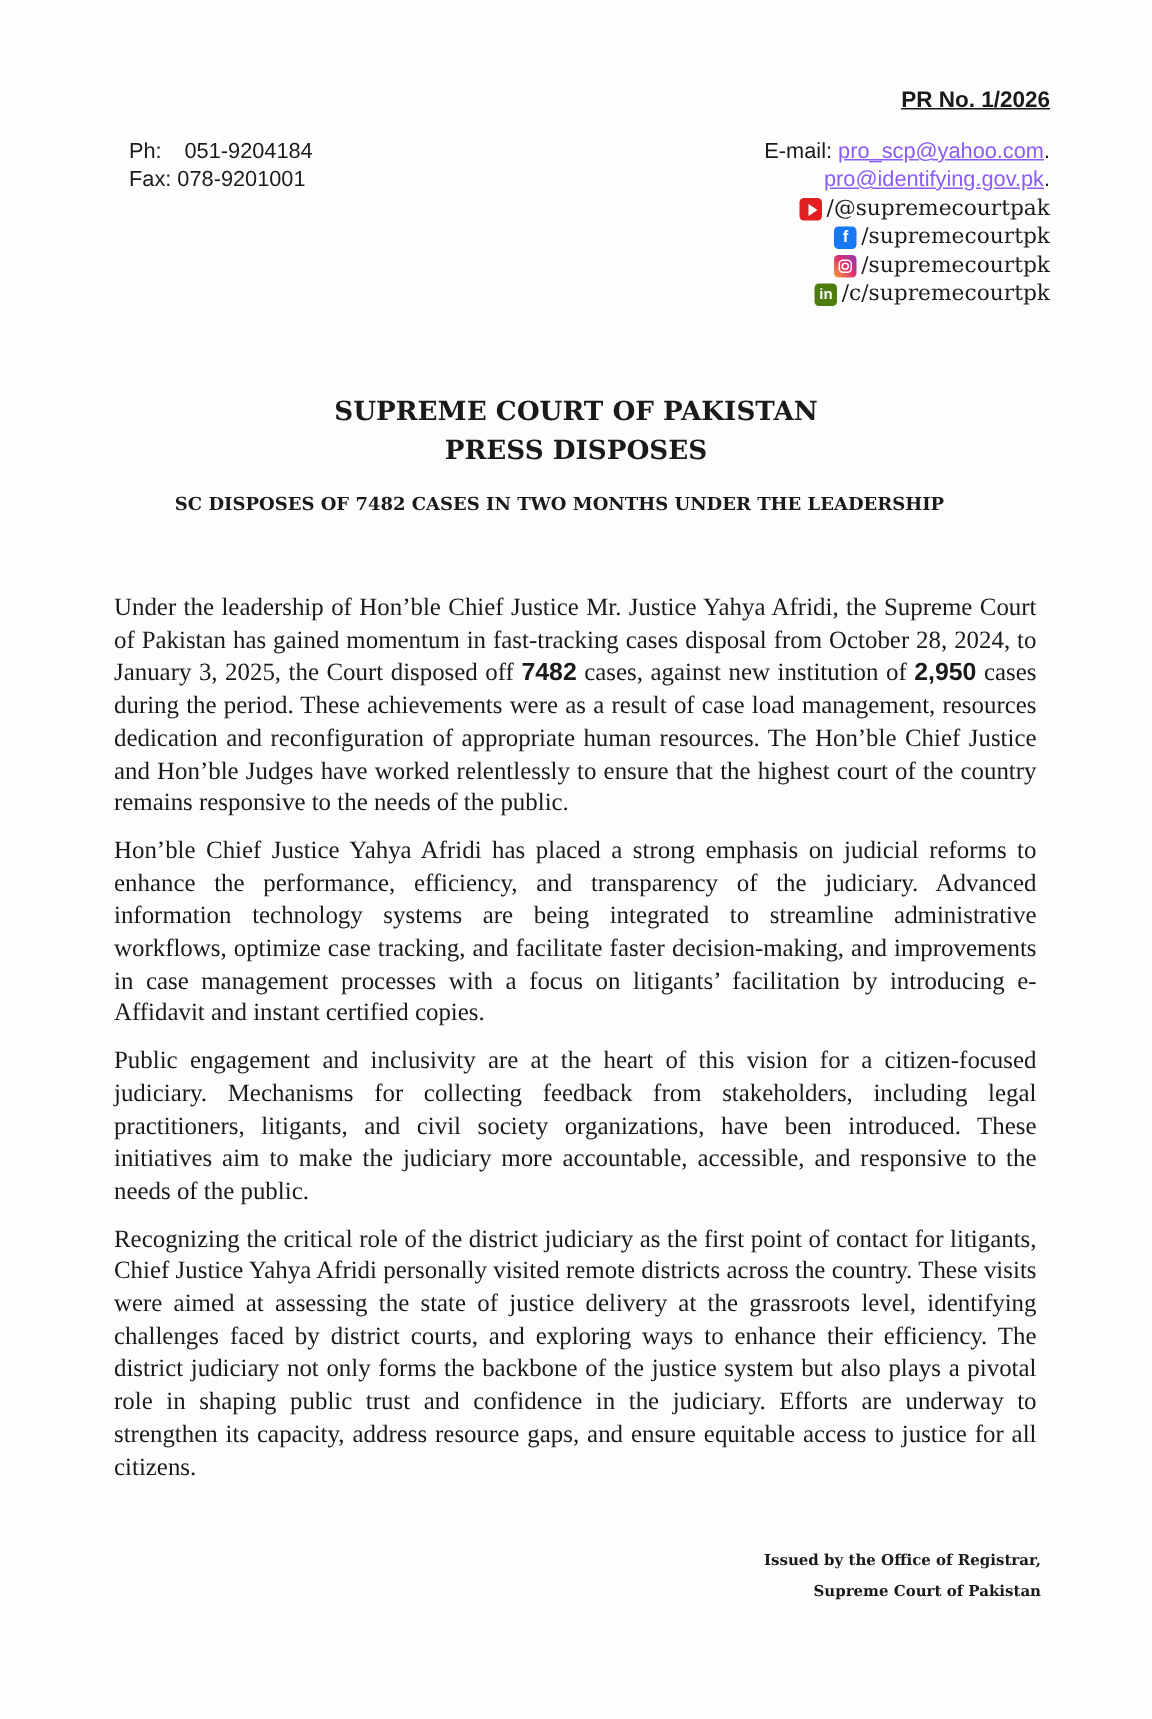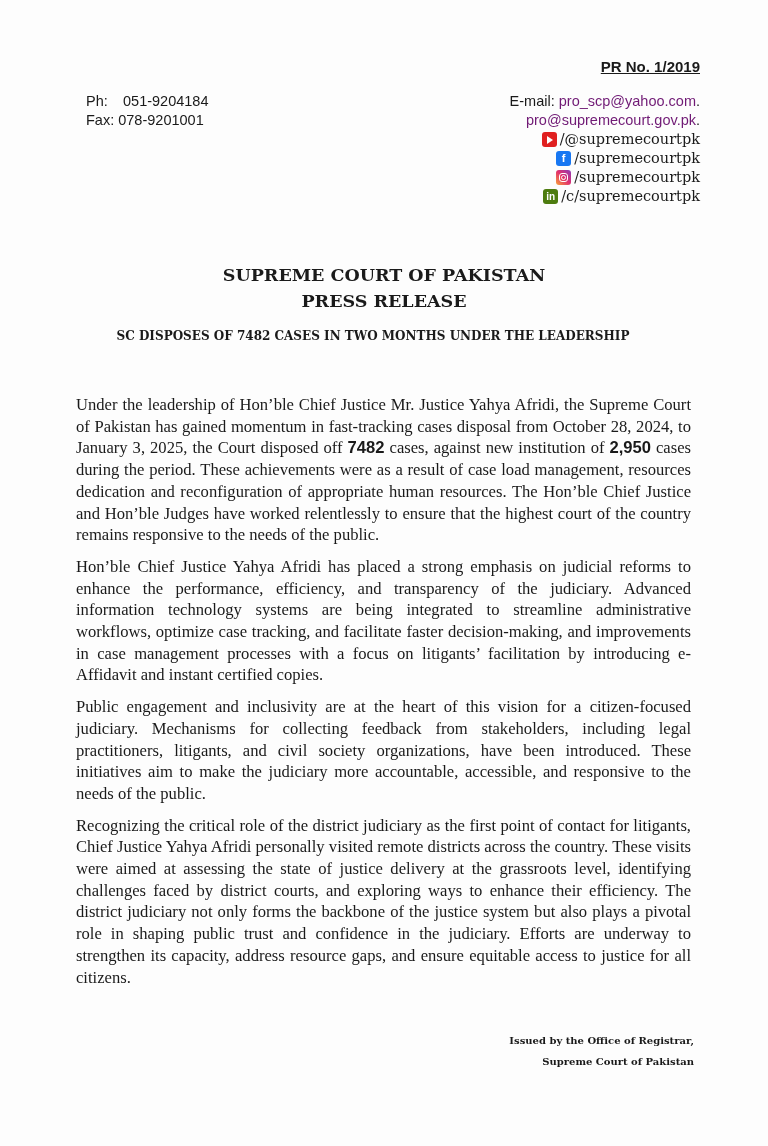--- a/index.html
+++ b/index.html
@@ -11,21 +11,21 @@
   }
   .contact-left {
     position: absolute; left: 66px; top: 92px;
     font-family: "Liberation Sans", sans-serif; font-size: 14.5px; line-height: 19px; margin-left: 20px;
   }
   .contact-left .lbl { display: inline-block; width: 37px; }
   .contact-right {
     position: absolute; right: 68px; top: 92px; text-align: right;
     font-family: "Liberation Sans", sans-serif; font-size: 14.5px; line-height: 19px;
   }
-  .contact-right a { color: #701a75; }
+  .contact-right a { color: #8b5cf6; text-decoration: underline; }
   .social {
     display: flex; justify-content: flex-end; align-items: center; gap: 3px;
     font-family: "DejaVu Serif", serif; font-size: 14.5px; line-height: 19px; height: 19px;
   }
   .social .ic {
     width: 15px; height: 15px; border-radius: 3px; display: inline-flex;
     align-items: center; justify-content: center; color: #fff; font-weight: bold;
     font-family: "Liberation Sans", sans-serif; font-size: 11px; line-height: 15px;
   }
   .ic.yt { background: #e02020; }
@@ -53,62 +53,62 @@
   .body p.gap { margin-top: 9px; }
   .body b { font-family: "Liberation Sans", sans-serif; font-weight: bold; }
   .issued {
     position: absolute; right: 74px; top: 1030px; text-align: right;
     font-family: "DejaVu Serif", serif; font-weight: bold; font-size: 10px; line-height: 21px;
   }
 </style>
 </head>
 <body>
 
-<div class="pr-no">PR No. 1/2019</div>
+<div class="pr-no">PR No. 1/2026</div>
 
 <div class="contact-left">
   <div>
     <span class="lbl">Ph:</span><span>051-9204184</span>
   </div>
   <div>
     <span>Fax:</span> <span>078-9201001</span>
   </div>
 </div>
 
 <div class="contact-right">
   <div>
     <span>E-mail:</span>
     <a>pro_scp@yahoo.com</a>.
   </div>
   <div>
-    <a>pro@supremecourt.gov.pk</a>.
+    <a>pro@identifying.gov.pk</a>.
   </div>
   <div class="social">
     <span class="ic yt"></span>
-    <span>/@supremecourtpk</span>
+    <span>/@supremecourtpak</span>
   </div>
   <div class="social">
     <span class="ic fb">f</span>
     <span>/supremecourtpk</span>
   </div>
   <div class="social">
     <span class="ic ig">
         <span></span>
       </span>
     <span>/supremecourtpk</span>
   </div>
   <div class="social">
     <span class="ic li">in</span>
     <span>/c/supremecourtpk</span>
   </div>
 </div>
 
 <div class="title-block">
   <h1 class="title">SUPREME COURT OF PAKISTAN</h1>
-  <h2 class="title">PRESS RELEASE</h2>
+  <h2 class="title">PRESS DISPOSES</h2>
 </div>
 
 <div class="headline">
   <div>SC DISPOSES OF 7482 CASES IN TWO MONTHS UNDER THE LEADERSHIP</div>
 </div>
 
 <div class="body">
   <p><span>Under the leadership of Hon’ble Chief Justice Mr. Justice Yahya Afridi, the Supreme Court of Pakistan has gained momentum in fast-tracking cases disposal from October 28, 2024, to January 3, 2025, the Court disposed off </span><b>7482</b><span> cases, against new institution of </span><b>2,950</b><span> cases during the period. These achievements were as a result of case load management, resources dedication and reconfiguration of appropriate human resources. The Hon’ble Chief Justice and Hon’ble Judges have worked relentlessly to ensure that the highest court of the country remains responsive to the needs of the public.</span></p>
   <p>Hon’ble Chief Justice Yahya Afridi has placed a strong emphasis on judicial reforms to enhance the performance, efficiency, and transparency of the judiciary. Advanced information technology systems are being integrated to streamline administrative workflows, optimize case tracking, and facilitate faster decision-making, and improvements in case management processes with a focus on litigants’ facilitation by introducing e-Affidavit and instant certified copies.</p>
   <p class="gap">Public engagement and inclusivity are at the heart of this vision for a citizen-focused judiciary. Mechanisms for collecting feedback from stakeholders, including legal practitioners, litigants, and civil society organizations, have been introduced. These initiatives aim to make the judiciary more accountable, accessible, and responsive to the needs of the public.</p>

